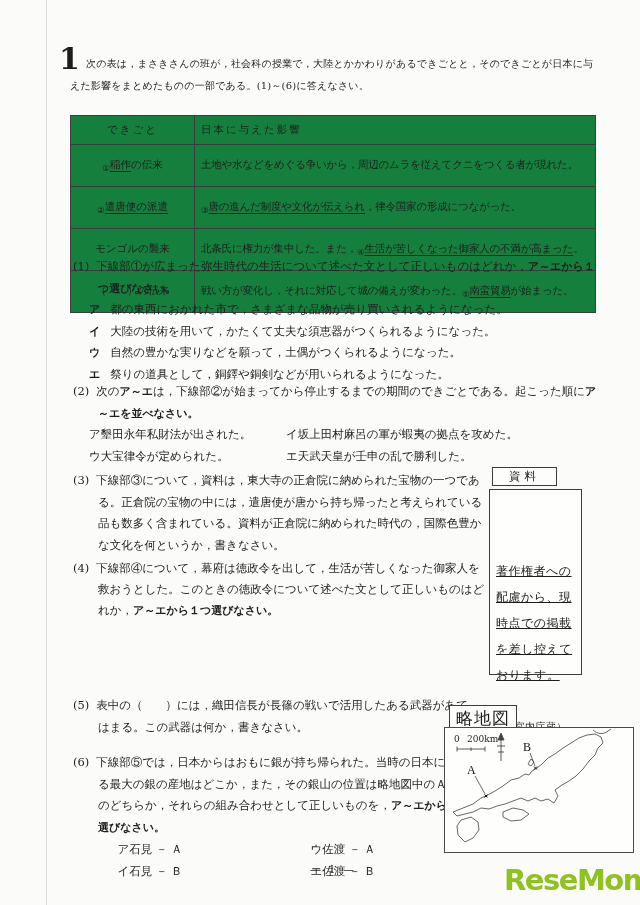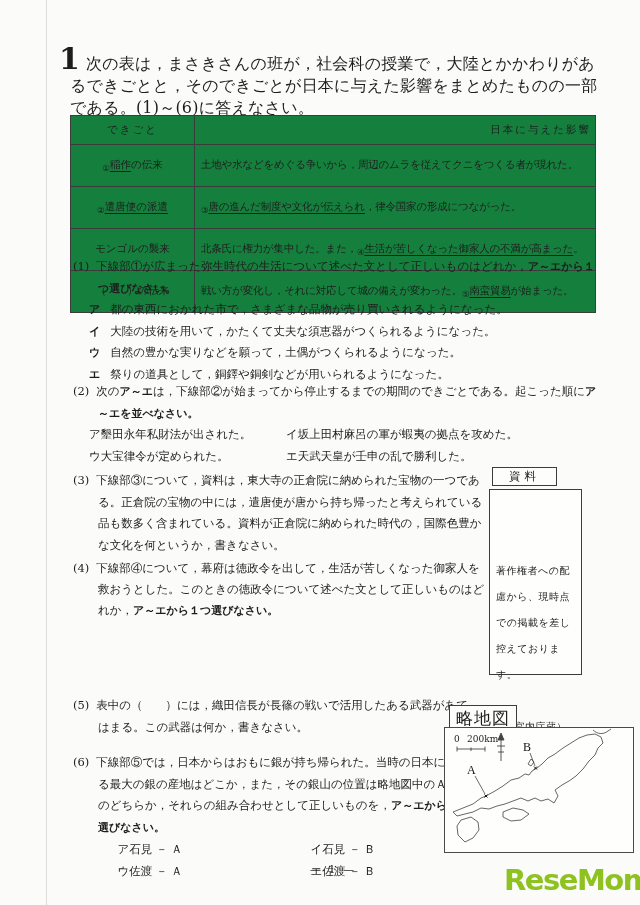--- a/index.html
+++ b/index.html
@@ -6,21 +6,21 @@
   html,body { background:#e8e8e6; }
   .sheet {
     position:relative; width:640px; height:905px; margin:0 auto;
     background:#fbfbf9; overflow:hidden;
     font-family:"DejaVu Serif","Liberation Serif",serif;
     color:#1d1d1d;
   }
   .scan-edge { position:absolute; left:46px; top:0; width:1px; height:905px; background:#ddddd8; }
 
   .big-num { position:absolute; left:59px; top:44px; font-size:30px; font-weight:bold; line-height:1; }
-  .intro { position:absolute; left:70px; top:53px; width:530px; font-size:16px; line-height:22px; text-indent:16px; letter-spacing:0.2px; }
+  .intro { position:absolute; left:70px; top:53px; width:530px; font-size:10px; line-height:22px; text-indent:16px; letter-spacing:0.2px; }
 
   table.events { position:absolute; left:70px; top:115px; width:526px; border-collapse:collapse; table-layout:fixed; font-size:10.5px; background:#15803d; }
   table.events td { border:1px solid #3c3c3c; }
   td.c-event { width:124px; text-align:center; height:31px; }
   td.c-effect { padding:0 4px 0 6px; height:42px; letter-spacing:-0.2px; }
   tr.head td { height:29px; text-align:center; letter-spacing:2px; }
   .num { font-size:8.5px; vertical-align:-3px; }
   .u { text-decoration:underline; text-underline-offset:2.5px; text-decoration-thickness:1px; }
 
   .q { position:absolute; left:73px; font-size:11.5px; line-height:21.5px; }
@@ -36,21 +36,21 @@
   #q3 { top:470px; width:414px; }
   #q4 { top:558px; width:414px; line-height:21px; }
   #q4 .opt { line-height:17px; }
   #q4 .opts { margin-top:3px; }
   #q5 { top:695px; width:402px; }
   #q6 { top:752px; width:402px; }
   #q6 .opts-grid2 { grid-template-columns:122px 1fr; margin-top:1px;text-align:center; }
 
   .shiryo-label { position:absolute; left:492px; top:467px; border:1px solid #3c3c3c; padding:1px 16px; font-size:11.5px; letter-spacing:4px; background:#fdfdfc; }
   .shiryo-box { position:absolute; left:489px; top:489px; width:93px; height:186px; border:1px solid #3c3c3c; background:#fefefd; }
-  .shiryo-notice { padding:68px 3px 0 6px; font-size:10px; line-height:26px; letter-spacing:0.5px; }
+  .shiryo-notice { padding:68px 3px 0 6px; font-size:12px; line-height:26px; letter-spacing:0.5px;text-decoration:underline; }
   .shiryo-caption { position:absolute; left:489px; top:680px; width:93px; text-align:center; font-size:10px; letter-spacing:0.5px;margin-top:40px; }
 
   .map-label { position:absolute; left:449px; top:705px; border:1px solid #3c3c3c; padding:1px 6px; font-size:17px; letter-spacing:1px; background:#fdfdfc; }
   .map-box { position:absolute; left:444px; top:727px; width:190px; height:126px; border:1px solid #4a4a4a; background:#fefefd; }
   .map-box svg { display:block; }
 
   .footer { position:absolute; left:70px; top:863px; width:526px; text-align:center; font-size:11px; letter-spacing:2px; }
 
   .logo { position:absolute; left:504px; top:855px; width:132px; height:46px; }
   .logo-kana { position:absolute; right:14px; top:18px; font-size:7px; letter-spacing:1.5px; font-family:Liberation Mono, monospace; font-weight:bold;margin-top:48px; }
@@ -62,21 +62,21 @@
 <div class="sheet">
   <div class="scan-edge"></div>
 
   <div class="big-num">1</div>
   <div class="intro">次の表は，まさきさんの班が，社会科の授業で，大陸とかかわりがあるできごとと，そのできごとが日本に与えた影響をまとめたものの一部である。(1)～(6)に答えなさい。</div>
 
   <table class="events">
     <tbody>
         <tr class="head">
       <td class="c-event">できごと</td>
-      <td class="c-effect" style="text-align:right;">日本に与えた影響</td>
+      <td class="c-effect" style="text-align:left;">日本に与えた影響</td>
     </tr>
     <tr>
       <td class="c-event"><span class="num">①</span><span class="u">稲作</span><span>の伝来</span><span></span></td>
       <td class="c-effect"><span>土地や水などをめぐる争いから，周辺のムラを従えてクニをつくる者が現れた。</span><span class="num"></span><span class="u"></span><span></span></td>
     </tr>
     <tr>
       <td class="c-event"><span class="num">②</span><span class="u">遣唐使の派遣</span><span></span><span></span></td>
       <td class="c-effect"><span></span><span class="num">③</span><span class="u">唐の進んだ制度や文化が伝えられ</span><span>，律令国家の形成につながった。</span></td>
     </tr>
     <tr>
@@ -117,22 +117,22 @@
   </div>
 
   <div class="q" id="q5">
     <p class="qtext"><span class="qlabel">(5)</span><span>表中の（　　）には，織田信長が長篠の戦いで活用したある武器があてはまる。この武器は何か，書きなさい。</span></p>
   </div>
 
   <div class="q" id="q6">
     <p class="qtext"><span class="qlabel">(6)</span><span>下線部⑤では，日本からはおもに銀が持ち帰られた。当時の日本における最大の銀の産地はどこか，また，その銀山の位置は略地図中のＡ・Ｂのどちらか，それらの組み合わせとして正しいものを，</span><span class="b">ア～エから１つ選びなさい。</span></p>
     <div class="opts-grid2">
       <div><span class="k">ア</span><span>石見 － Ａ</span></div>
+      <div><span class="k">ウ</span><span>佐渡 － Ａ</span></div>
       <div><span class="k">イ</span><span>石見 － Ｂ</span></div>
-      <div><span class="k">ウ</span><span>佐渡 － Ａ</span></div>
       <div><span class="k">エ</span><span>佐渡 － Ｂ</span></div>
     </div>
   </div>
 
   <div class="shiryo-label">資料</div>
   <div class="shiryo-box">
     <div class="shiryo-notice">著作権者への配慮から、現時点での掲載を差し控えております。</div>
   </div>
   <div class="shiryo-caption">（宮内庁蔵）</div>
 

